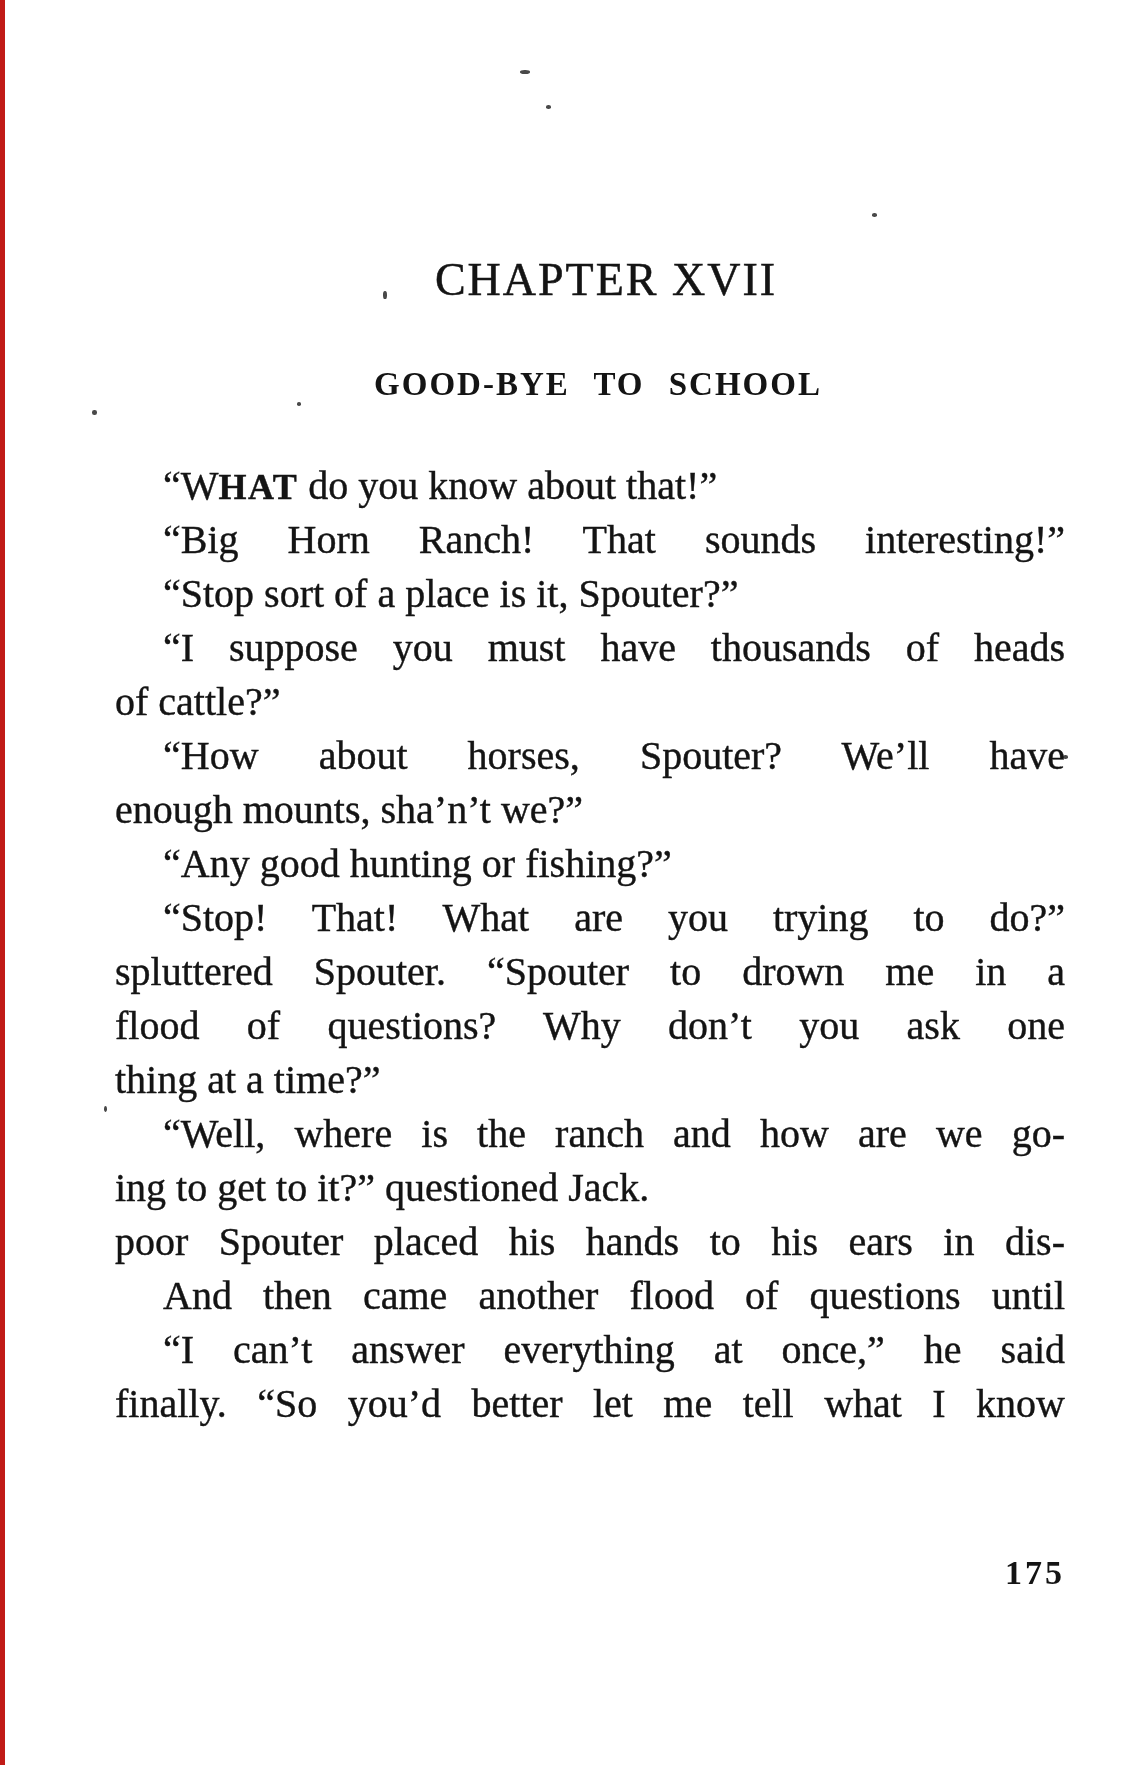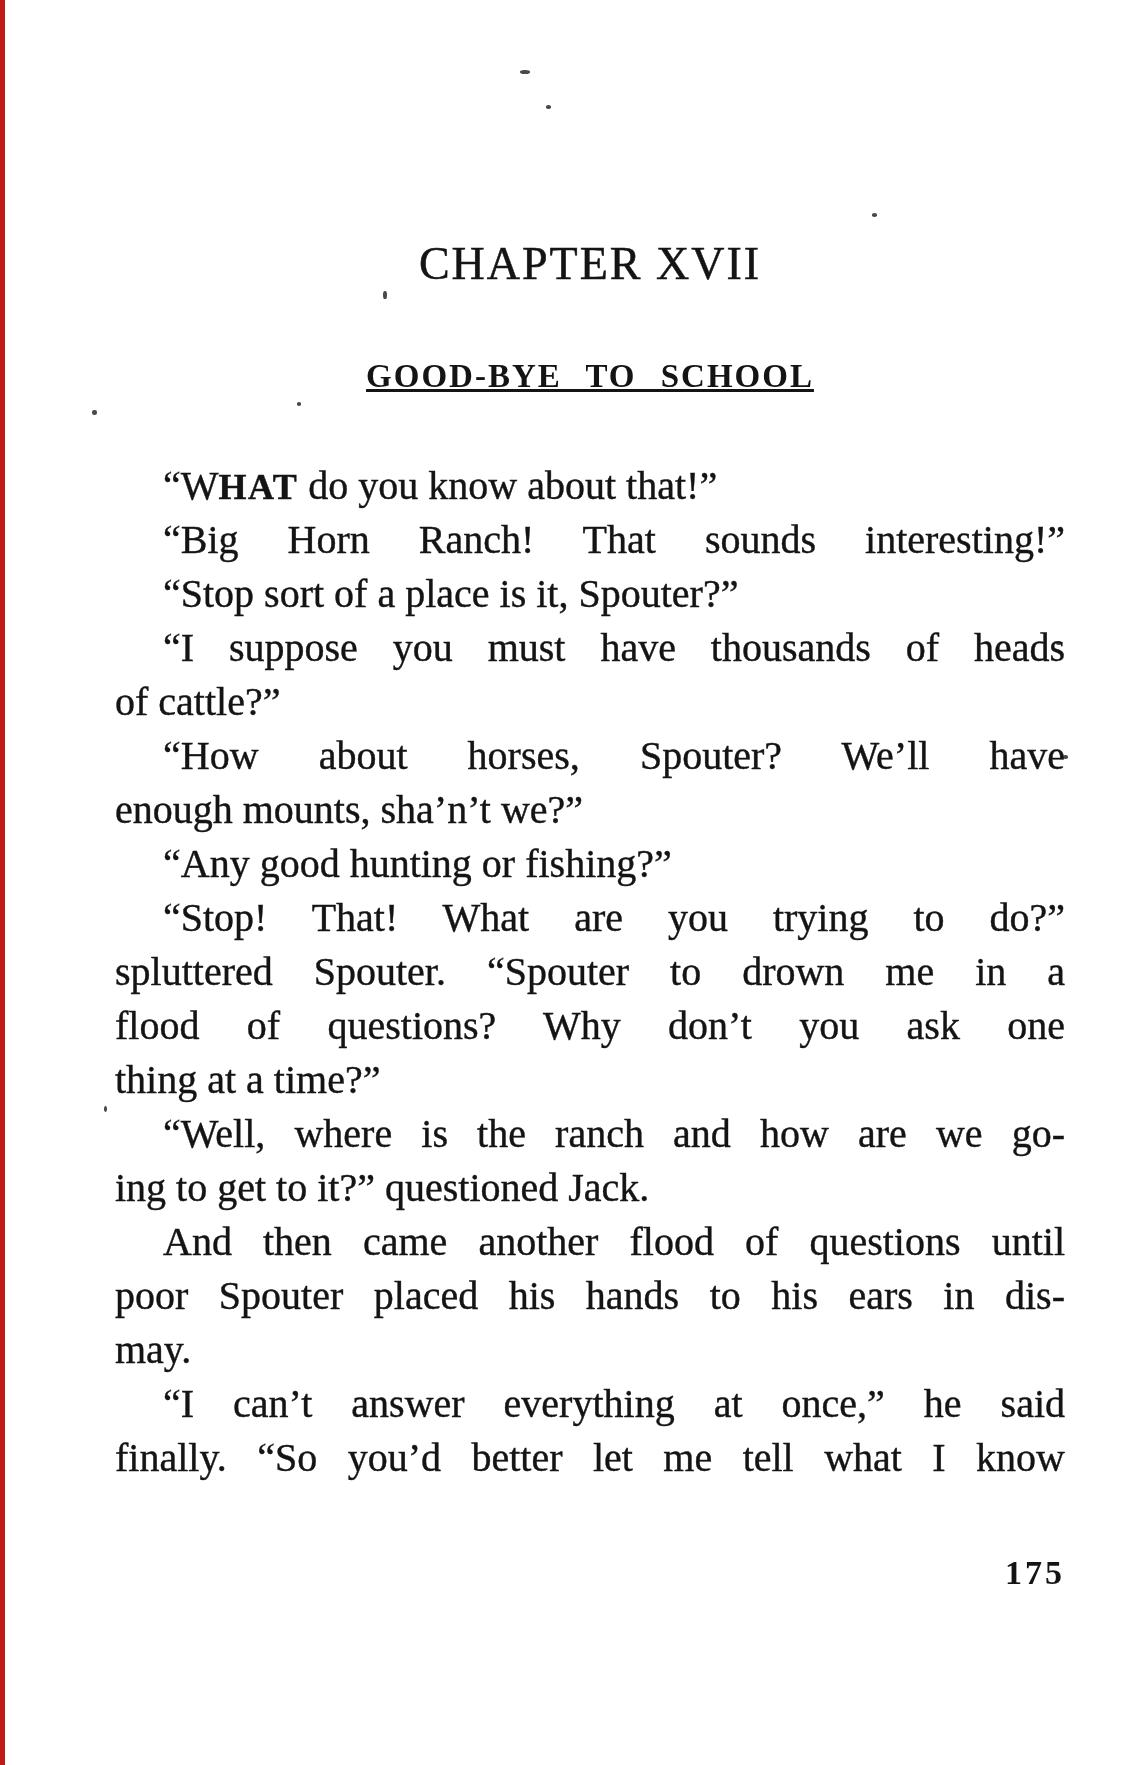--- a/index.html
+++ b/index.html
@@ -7,29 +7,29 @@
     position:relative; width:1124px; height:1765px;
     background:#ffffff; overflow:hidden;
     font-family:"Liberation Serif", serif;
     color:#141414;
   }
   .red-edge {
     position:absolute; left:0; top:0; width:5px; height:1765px;
     background:#c11b17;
   }
   .chapter-heading {
-    position:absolute; left:115px; top:241px; width:950px; margin:0;
+    position:absolute; left:115px; top:241px; width:950px; margin:16px;
     text-align:center; font-weight:normal;
     font-size:46px; line-height:46px; letter-spacing:2px;font-family:Liberation Serif, serif;
     -webkit-text-stroke:0.5px #141414;
   }
   .chapter-subtitle {
-    position:absolute; left:115px; top:360px; width:950px; margin:0;
+    position:absolute; left:115px; top:360px; width:950px; margin:8px;
     text-align:center; font-weight:bold;
-    font-size:33px; line-height:33px; letter-spacing:2px; word-spacing:14px;text-decoration:underline;
+    font-size:33px; line-height:33px; letter-spacing:2px; word-spacing:14px;
   }
   .body-text {
     position:absolute; left:115px; top:459px; width:950px;
     font-size:40px; line-height:54px;
     -webkit-text-stroke:0.4px #141414;
   }
   .line { height:54px; }
   .line.indent { text-indent:48px; }
   .line.j { text-align:justify; text-align-last:justify; text-justify:inter-word; }
   .sc { text-transform:uppercase; font-size:36px; letter-spacing:1.5px;font-weight:bold; }
@@ -57,23 +57,22 @@
       <div class="line"><span>of cattle?”</span></div>
       <div class="line indent j"><span>“How about horses, Spouter?  We’ll have</span></div>
       <div class="line"><span>enough mounts, sha’n’t we?”</span></div>
       <div class="line indent"><span>“Any good hunting or fishing?”</span></div>
       <div class="line indent j"><span>“Stop!  That!  What are you trying to do?”</span></div>
       <div class="line j"><span>spluttered Spouter.  “Spouter to drown me in a</span></div>
       <div class="line j"><span>flood of questions?  Why don’t you ask one</span></div>
       <div class="line"><span>thing at a time?”</span></div>
       <div class="line indent j"><span>“Well, where is the ranch and how are we go-</span></div>
       <div class="line"><span>ing to get to it?” questioned Jack.</span></div>
+      <div class="line j"><span>poor Spouter placed his hands to his ears in dis-</span></div>
       <div class="line indent j"><span>And then came another flood of questions until</span></div>
-      <div class="line j"><span>poor Spouter placed his hands to his ears in dis-</span></div>
-      <div class="line"><span>may.</span></div>
       <div class="line indent j"><span>“I can’t answer everything at once,” he said</span></div>
       <div class="line j"><span>finally.  “So you’d better let me tell what I know</span></div>
     </div>
   <div class="page-number">175</div>
 <div class="speck" style="left: 520px; top: 70px; width: 10px; height: 4px;"></div>
     <div class="speck" style="left: 546px; top: 105px; width: 5px; height: 4px;"></div>
     <div class="speck" style="left: 92px; top: 410px; width: 5px; height: 5px;"></div>
     <div class="speck" style="left: 383px; top: 291px; width: 4px; height: 8px;"></div>
     <div class="speck" style="left: 872px; top: 213px; width: 5px; height: 4px;"></div>
     <div class="speck" style="left: 1056px; top: 641px; width: 5px; height: 4px;"></div>

